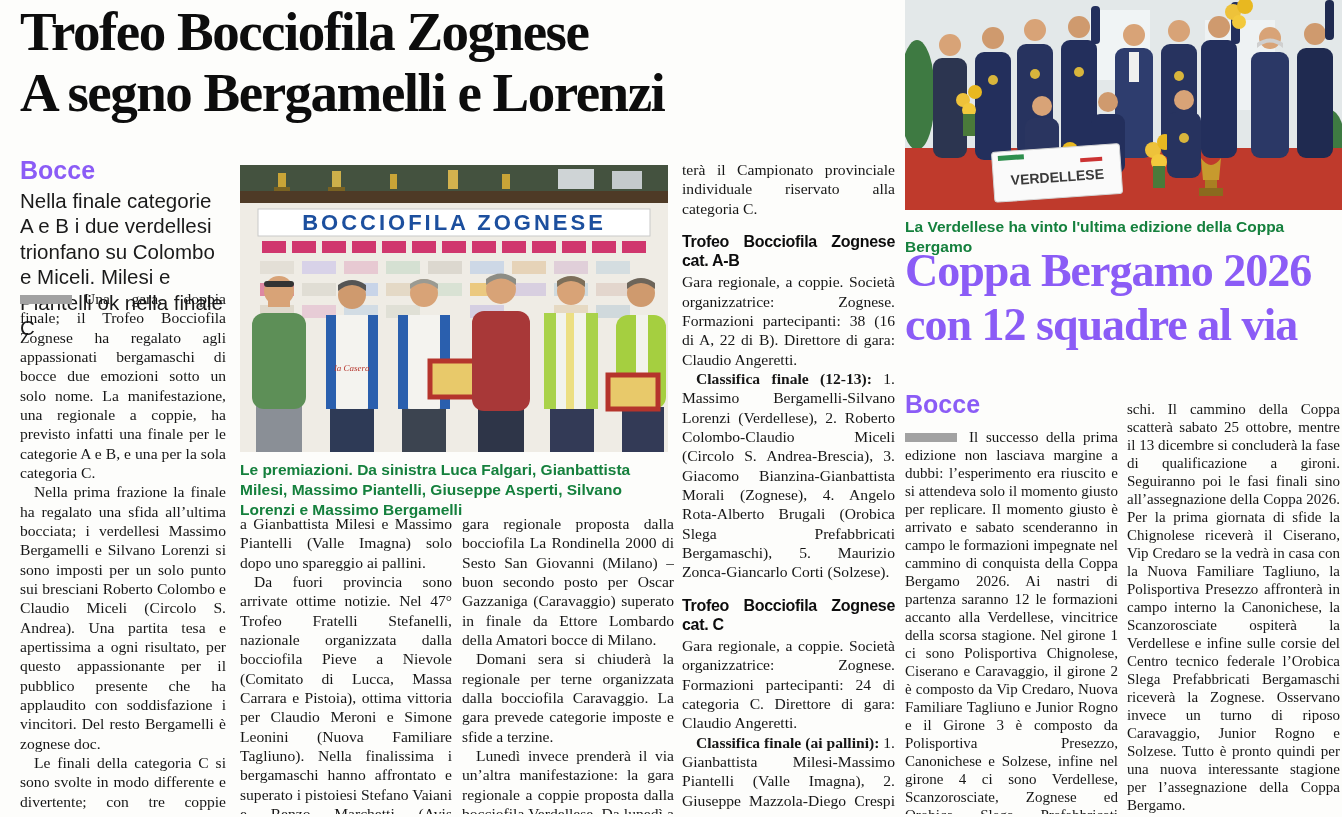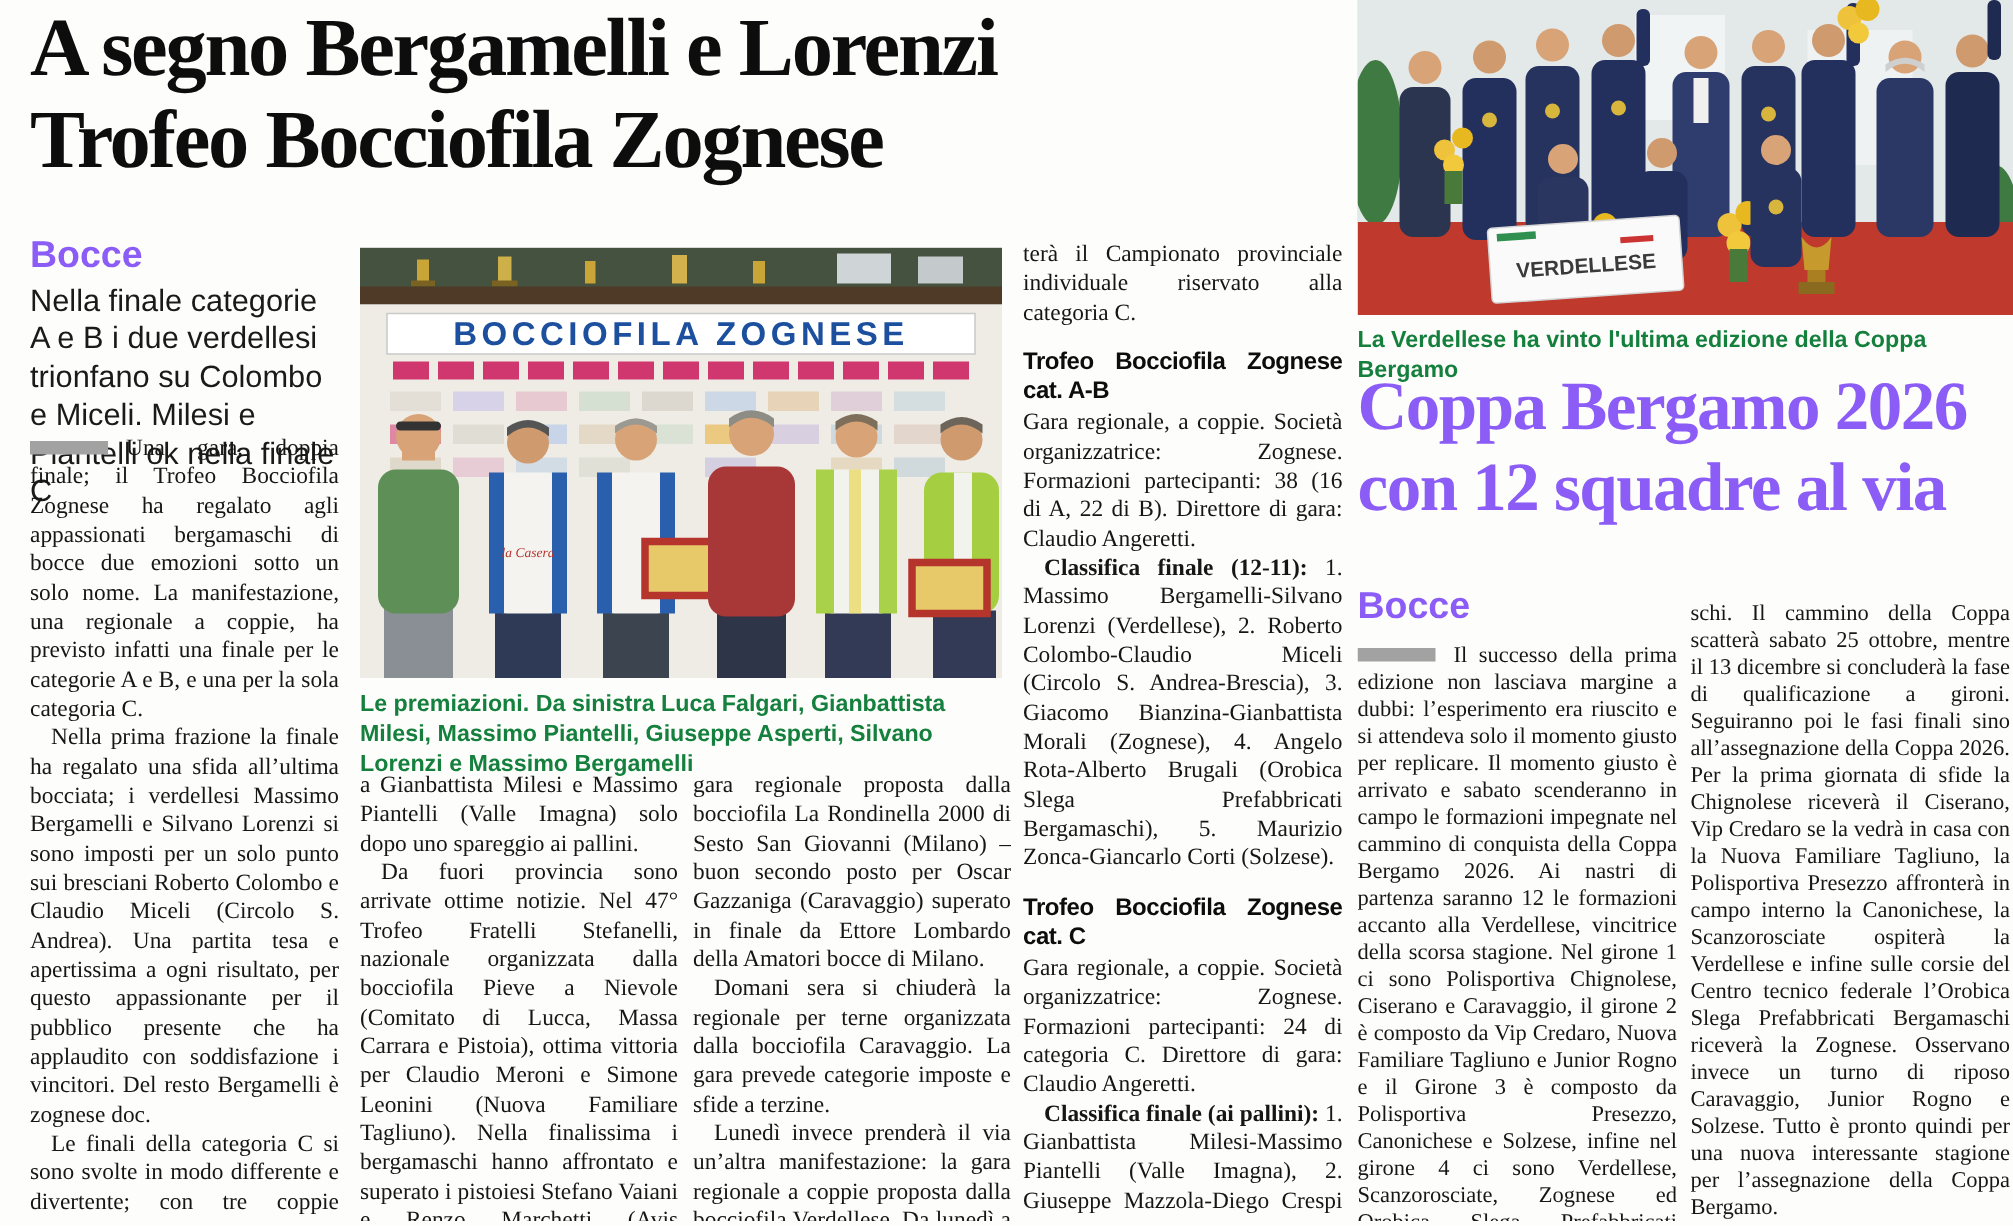--- a/index.html
+++ b/index.html
@@ -55,22 +55,22 @@
 
   .photo-frame { overflow:hidden; background:#ddd; }
   svg { display:block; }
 </style>
 </head>
 <body>
 
 <div class="page">
 
   <div class="abs headline-main" style="left:20px; top:2px; width:700px;">
+    <div>Trofeo Bocciofila Zognese</div>
     <div>A segno Bergamelli e Lorenzi</div>
-    <div>Trofeo Bocciofila Zognese</div>
   </div>
 
   <div class="abs kicker" style="left:20px; top:156px;">Bocce</div>
 
   <div class="abs standfirst" style="left:20px; top:188px; width:208px;">Nella finale categorie A e B i due verdellesi trionfano su Colombo e Miceli. Milesi e Piantelli ok nella finale C</div>
 
   <div class="abs bodytext colblock" style="left:20px; top:289px; width:206px; height:524px;">
     <p><span class="leadbar"></span><span>Una gara, doppia finale; il Trofeo Bocciofila Zognese ha regalato agli appassionati bergamaschi di bocce due emozioni sotto un solo nome. La manifestazione, una regionale a coppie, ha previsto infatti una finale per le categorie A e B, e una per la sola categoria C.</span></p>
     <p class="indent">Nella prima frazione la finale ha regalato una sfida all’ultima bocciata; i verdellesi Massimo Bergamelli e Silvano Lorenzi si sono imposti per un solo punto sui bresciani Roberto Colombo e Claudio Miceli (Circolo S. Andrea). Una partita tesa e apertissima a ogni risultato, per questo appassionante per il pubblico presente che ha applaudito con soddisfazione i vincitori. Del resto Bergamelli è zognese doc.</p>
     <p class="indent">Le finali della categoria C si sono svolte in modo differente e divertente; con tre coppie qualificate, è stato necessario procedere con una sfida a terzina. Anche in questo caso l’equilibrio è stato il grande protagonista e il trofeo è stato assegnato</p>
@@ -201,21 +201,21 @@
   <div class="abs bodytext colblock" style="left:462px; top:514px; width:212px; height:300px;">
     <p>gara regionale proposta dalla bocciofila La Rondinella 2000 di Sesto San Giovanni (Milano) – buon secondo posto per Oscar Gazzaniga (Caravaggio) superato in finale da Ettore Lombardo della Amatori bocce di Milano.</p>
     <p class="indent">Domani sera si chiuderà la regionale per terne organizzata dalla bocciofila Caravaggio. La gara prevede categorie imposte e sfide a terzine.</p>
     <p class="indent">Lunedì invece prenderà il via un’altra manifestazione: la gara regionale a coppie proposta dalla bocciofila Verdellese. Da lunedì a venerdì, invece, si dispu-</p>
   </div>
 
   <div class="abs bodytext colblock" style="left:682px; top:160px; width:213px; height:652px; display:flex; flex-direction:column;">
     <p>terà il Campionato provinciale individuale riservato alla categoria C.</p>
     <div class="colhead">Trofeo Bocciofila Zognese cat. A-B</div>
     <p>Gara regionale, a coppie. Società organizzatrice: Zognese. Formazioni partecipanti: 38 (16 di A, 22 di B). Direttore di gara: Claudio Angeretti.</p>
-    <p class="indent"><span class="classifica-label">Classifica finale (12-11):</span><span> 1. Massimo Bergamelli-Silvano Lorenzi (Verdellese), 2. Roberto Colombo-Claudio Miceli (Circolo S. Andrea-Brescia), 3. Giacomo Bianzina-Gianbattista Morali (Zognese), 4. Angelo Rota-Alberto Brugali (Orobica Slega Prefabbricati Bergamaschi), 5. Maurizio Zonca-Giancarlo Corti (Solzese).</span></p>
+    <p class="indent"><span class="classifica-label">Classifica finale (12-13):</span><span> 1. Massimo Bergamelli-Silvano Lorenzi (Verdellese), 2. Roberto Colombo-Claudio Miceli (Circolo S. Andrea-Brescia), 3. Giacomo Bianzina-Gianbattista Morali (Zognese), 4. Angelo Rota-Alberto Brugali (Orobica Slega Prefabbricati Bergamaschi), 5. Maurizio Zonca-Giancarlo Corti (Solzese).</span></p>
     <div class="colhead">Trofeo Bocciofila Zognese cat. C</div>
     <p>Gara regionale, a coppie. Società organizzatrice: Zognese. Formazioni partecipanti: 24 di categoria C. Direttore di gara: Claudio Angeretti.</p>
     <p class="indent"><span class="classifica-label">Classifica finale (ai pallini):</span><span> 1. Gianbattista Milesi-Massimo Piantelli (Valle Imagna), 2. Giuseppe Mazzola-Diego Crespi (Solzese), 3. Luigi Bugini-Roberto Zucchetti (Ciserano).</span></p>
 
   </div>
 
   <div class="abs photo-frame" style="left:905px; top:0; width:437px; height:210px;">
     <svg width="437" height="210" viewBox="0 0 437 210">
       <rect x="0" y="0" width="437" height="210" fill="#e3e8e9"></rect>
       <rect x="300" y="20" width="70" height="90" fill="#eef2f3"></rect>

